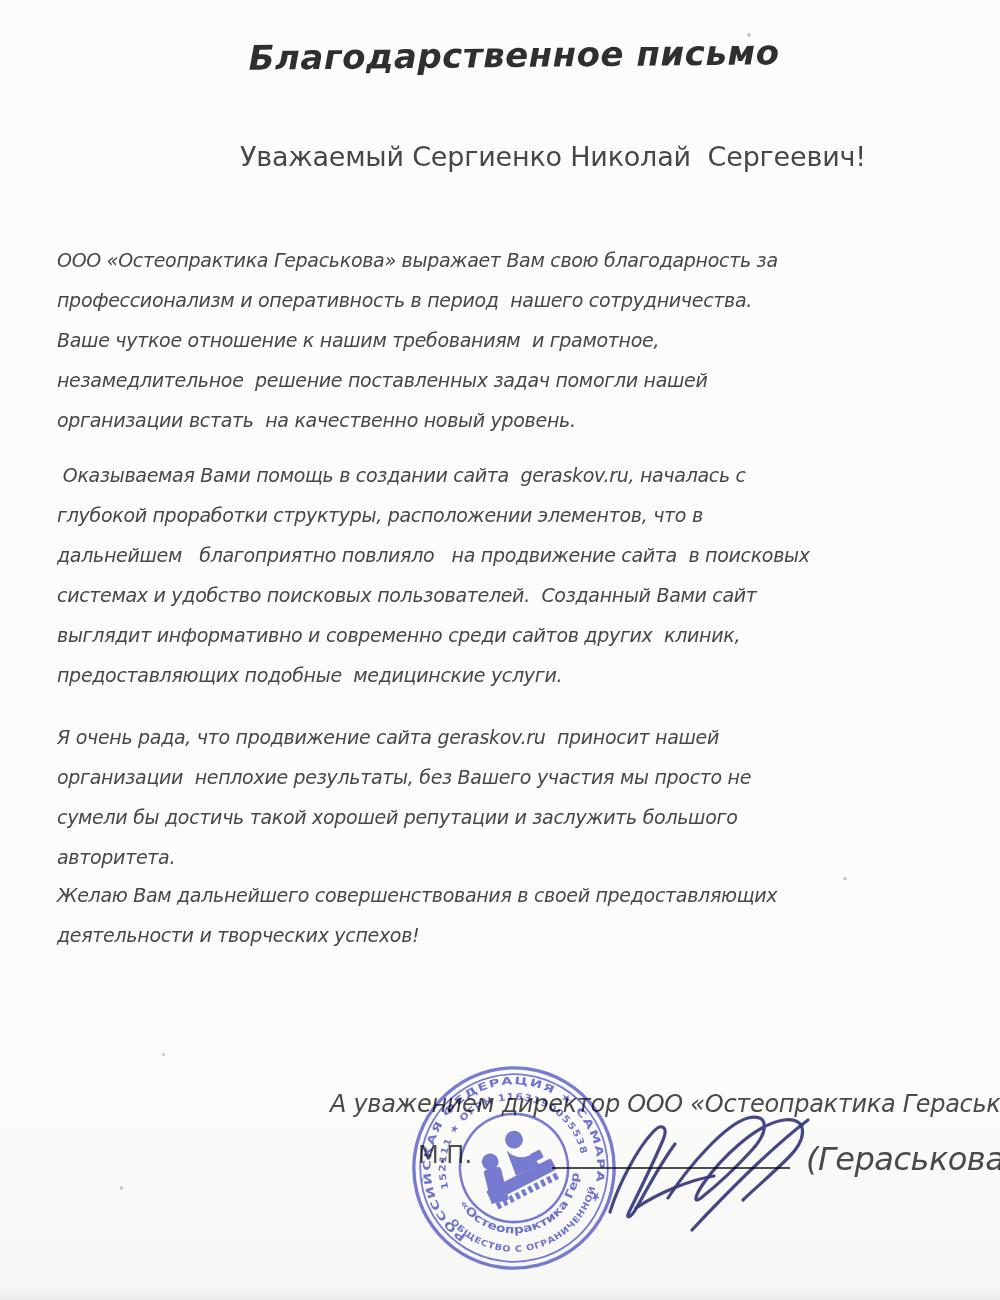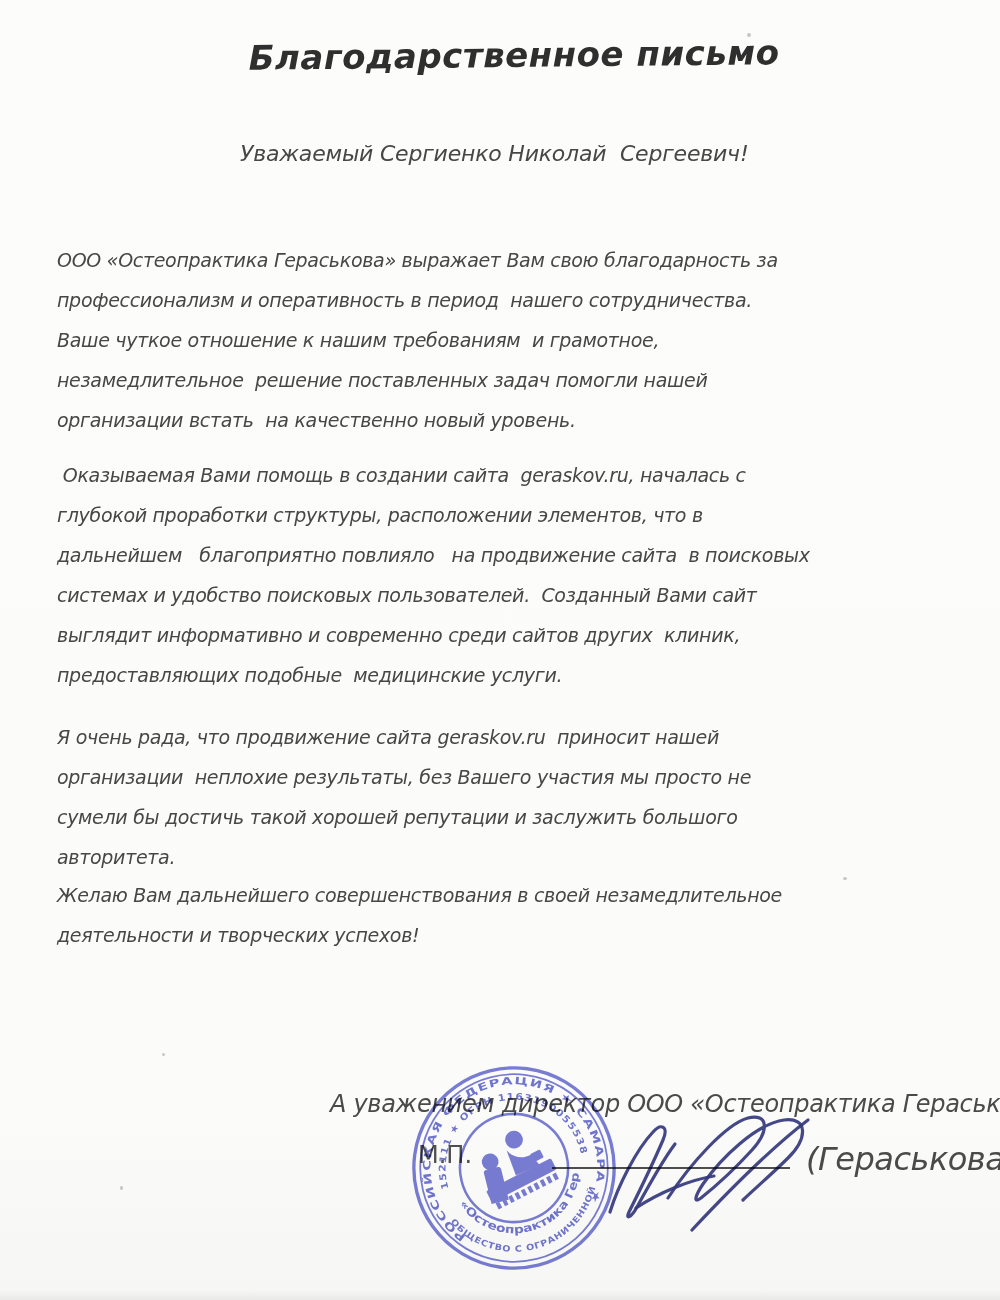--- a/index.html
+++ b/index.html
@@ -36,22 +36,21 @@
     font-style: italic;
     font-weight: 700;
     font-size: 34px;
     letter-spacing: 0.5px;
     color: #2f2f2f;
   }
   .salutation {
     position: absolute;
     top: 141px;
     left: 240px;
-    font-style: italic;
-    font-size: 22px;
+    font-size: 27px;
     color: #474747;
     white-space: pre;
     letter-spacing: -0.2px;
   }
   .para {
     position: absolute;
     left: 57px;
     width: 910px;
     font-style: italic;
     font-size: 19px;
@@ -178,21 +177,21 @@
   </div>
 
   <div class="para p3">
     <div class="line">Я очень рада, что продвижение сайта geraskov.ru  приносит нашей</div>
     <div class="line">организации  неплохие результаты, без Вашего участия мы просто не</div>
     <div class="line">сумели бы достичь такой хорошей репутации и заслужить большого</div>
     <div class="line">авторитета.</div>
   </div>
 
   <div class="para p4">
-    <div class="line">Желаю Вам дальнейшего совершенствования в своей незамедлительное</div>
+    <div class="line">Желаю Вам дальнейшего совершенствования в своей предоставляющих</div>
     <div class="line">деятельности и творческих успехов!</div>
   </div>
 
   <div class="closing">А уважением директор ООО «Остеопрактика Гераськова »</div>
 
   <div class="seal-mark">М.П.</div>
 
   <div class="sig-line"></div>
 
   <div class="signer-name">(Гераськова А.В)</div>

